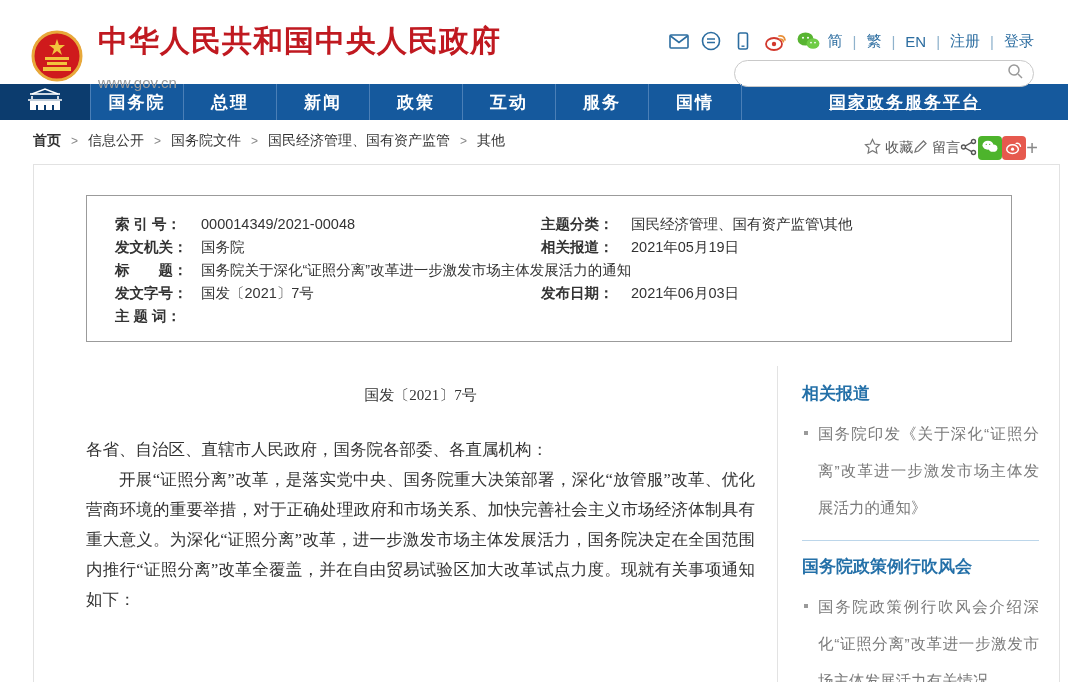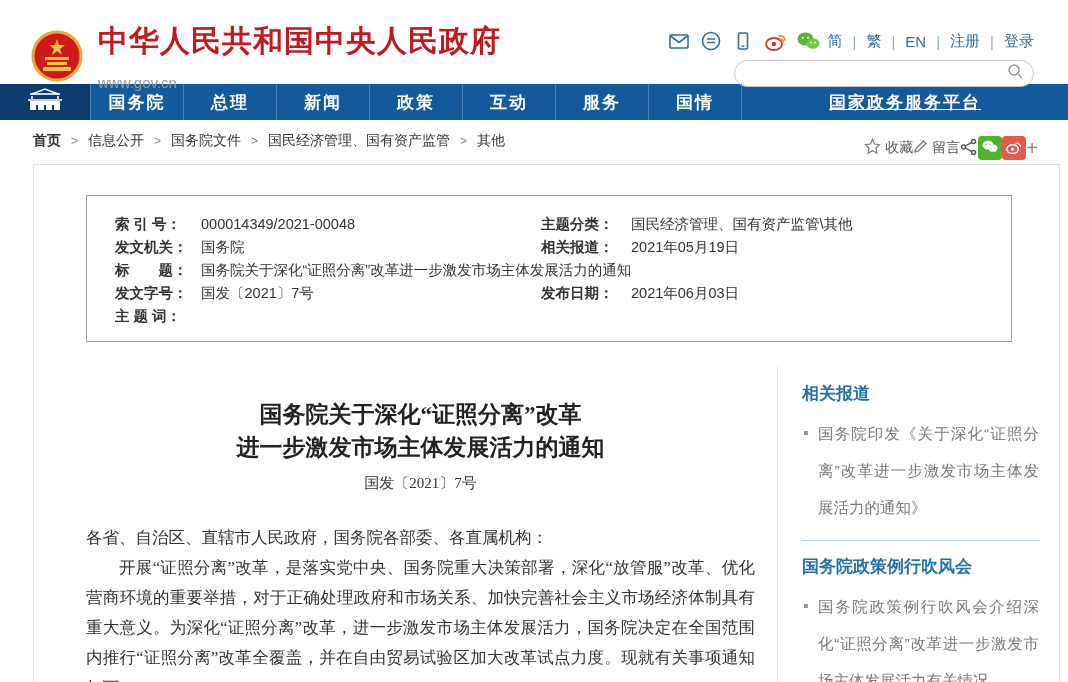--- a/index.html
+++ b/index.html
@@ -261,24 +261,20 @@
       <span class="meta-val-right">2021年06月03日</span>
     </div>
     <div class="meta-row">
       <span class="meta-label">主 题 词：</span>
       <span class="meta-span"></span>
     </div>
   </div>
 
   <div class="content">
     <div class="article">
-      <div class="doc-title">
-        <div>国务院关于深化“证照分离”改革</div>
-        <div>进一步激发市场主体发展活力的通知</div>
-      </div>
       <div class="doc-number">国发〔2021〕7号</div>
       <p class="para">各省、自治区、直辖市人民政府，国务院各部委、各直属机构：</p>
       <p class="para indent">开展“证照分离”改革，是落实党中央、国务院重大决策部署，深化“放管服”改革、优化营商环境的重要举措，对于正确处理政府和市场关系、加快完善社会主义市场经济体制具有重大意义。为深化“证照分离”改革，进一步激发市场主体发展活力，国务院决定在全国范围内推行“证照分离”改革全覆盖，并在自由贸易试验区加大改革试点力度。现就有关事项通知如下：</p>
 
     </div>
 
     <div class="sidebar">
       <div class="side-section">
         <div class="side-title">相关报道</div>
         <div class="side-item">国务院印发《关于深化“证照分离”改革进一步激发市场主体发展活力的通知》</div>

